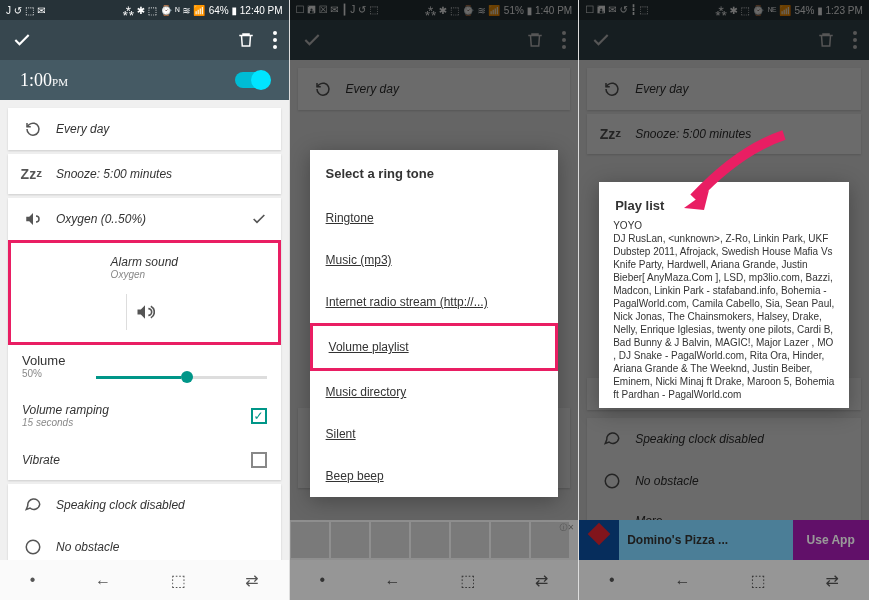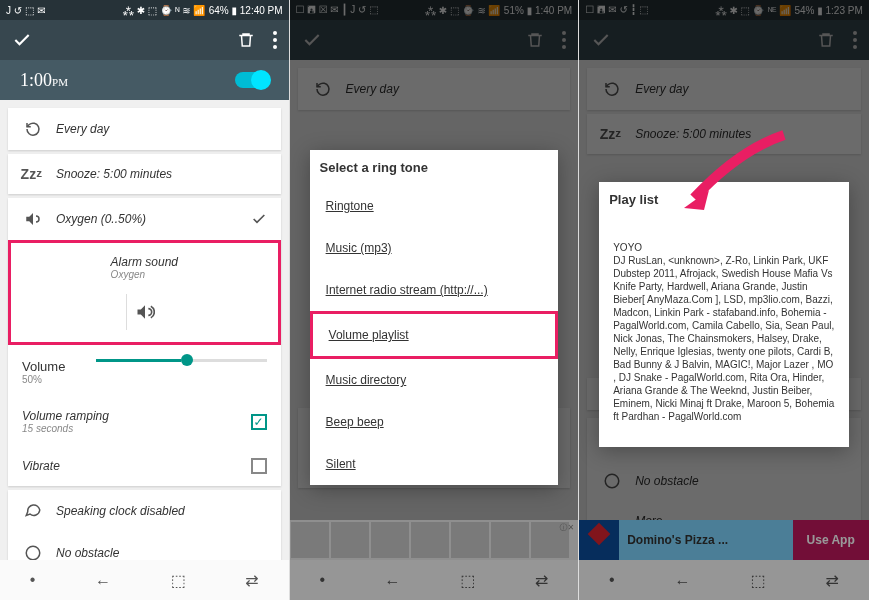--- a/index.html
+++ b/index.html
@@ -23,31 +23,31 @@
 .row .sub { display: block; font-size: 10px; color: #888; }
 .highlight { border: 3px solid #e91e63; margin: 0; flex-direction: column; }
 .slider { height: 3px; background: #ddd; flex: 1; position: relative; margin-left: 10px; }
 .slider .fill { height: 3px; background: #009688; width: 50%; }
 .slider .thumb { width: 12px; height: 12px; background: #009688; border-radius: 50%; position: absolute; left: 50%; top: -5px; }
 .checkbox { width: 16px; height: 16px; border: 2px solid #888; }
 .checkbox.checked { border-color: #009688; color: #009688; display: flex; align-items: center; justify-content: center; font-size: 12px; }
 .navbar { position: absolute; bottom: 0; left: 0; right: 0; height: 40px; background: #fafafa; display: flex; align-items: center; justify-content: space-around; color: #555; font-size: 16px; }
 .overlay { position: absolute; inset: 0; background: rgba(0,0,0,0.4); }
 .dialog { position: absolute; background: #fff; left: 20px; right: 20px; box-shadow: 0 4px 20px rgba(0,0,0,0.3); }
-.dialog-title { padding: 10px; font-weight: bold; font-size: 13px; }
+.dialog-title { padding: 16px; font-weight: bold; font-size: 13px; }
 .dialog-item { padding: 14px 16px; font-size: 12px; text-decoration: underline; }
 .dimmed .appbar, .dimmed .statusbar, .dimmed .content, .dimmed .timebar { filter: brightness(0.7); }
 .arrow { position: absolute; pointer-events: none; }
-.playlist-content { font-size: 10px; line-height: 1.3; padding: 0 14px 24px; margin-top: 28px; }
+.playlist-content { font-size: 10px; line-height: 1.3; padding: 0 14px 7px; }
 .ad-strip { position: absolute; bottom: 40px; left: 0; right: 0; height: 40px; background: #eee; display: flex; align-items: center; overflow: hidden; }
 .ad-square { width: 38px; height: 36px; background: #ccc; margin: 0 1px; flex-shrink: 0; }
 .dominos { background: #7dd3fc; flex: 1; display: flex; align-items: center; height: 40px; font-family: sans-serif; font-size: 12px; font-weight: bold; }
 .dominos .logo { width: 40px; height: 40px; background: #0a4c9a; margin-right: 8px; position: relative; }
 .dominos .logo::after { content: ''; position: absolute; width: 16px; height: 16px; background: #d8242f; top: 6px; left: 12px; transform: rotate(45deg); }
-.useapp { background: #be185d; color: #fff; height: 40px; display: flex; align-items: center; padding: 0 14px; font-family: sans-serif; font-size: 12px; font-weight: bold; }
+.useapp { background: #a21caf; color: #fff; height: 40px; display: flex; align-items: center; padding: 0 14px; font-family: sans-serif; font-size: 12px; font-weight: bold; }
 svg { display: block; }
 </style>
 </head>
 <body>
 
 <div class="screens">
 
 <div class="screen">
   <div class="statusbar">
     <span class="left">J ↺ ⬚ ✉</span>
@@ -113,21 +113,21 @@
       </div>
       <div class="row highlight">
         <span class="label"><span>Alarm sound</span><span class="sub">Oxygen</span></span>
         <span class="iconbox" style="width:36px;height:36px;border-left:1px solid #ddd;justify-content:center;align-items:center">
               <svg width="20" height="20" viewBox="0 0 24 24" fill="#555">
                 <path d="M3 9v6h4l5 5V4L7 9H3z"></path>
                 <path d="M16 8a4 4 0 0 1 0 8M19 5a8 8 0 0 1 0 14" fill="none" stroke="#555" stroke-width="2"></path>
               </svg>
             </span>
       </div>
-      <div class="row" style="align-items:flex-start;padding-top:14px">
+      <div class="row" style="align-items:flex-end;padding-top:8px">
         <span style="width:50px"><span>Volume</span><span class="sub">50%</span></span>
         <div class="slider">
               <div class="fill"></div>
               <div class="thumb"></div>
             </div>
       </div>
       <div class="row">
         <span class="label"><span>Volume ramping</span><span class="sub">15 seconds</span></span>
         <div class="checkbox checked">✓</div>
       </div>
@@ -238,22 +238,22 @@
     <span>⇄</span>
   </div>
   <div class="overlay"></div>
   <div class="dialog" style="top:150px">
     <div class="dialog-title">Select a ring tone</div>
     <div class="dialog-item">Ringtone</div>
     <div class="dialog-item">Music (mp3)</div>
     <div class="dialog-item">Internet radio stream (http://...)</div>
     <div class="dialog-item highlight">Volume playlist</div>
     <div class="dialog-item">Music directory</div>
+    <div class="dialog-item">Silent</div>
     <div class="dialog-item">Beep beep</div>
-    <div class="dialog-item">Silent</div>
   </div>
 </div>
 
 <div class="screen dimmed">
   <div class="statusbar">
     <span class="left">☐ 🖪 ✉ ↺ ┇ ⬚</span>
     <span class="right">⁂ ✱ ⬚ ⌚ ᴺᴱ 📶 54% ▮ 1:23 PM</span>
   </div>
   <div class="appbar">
     <span>

